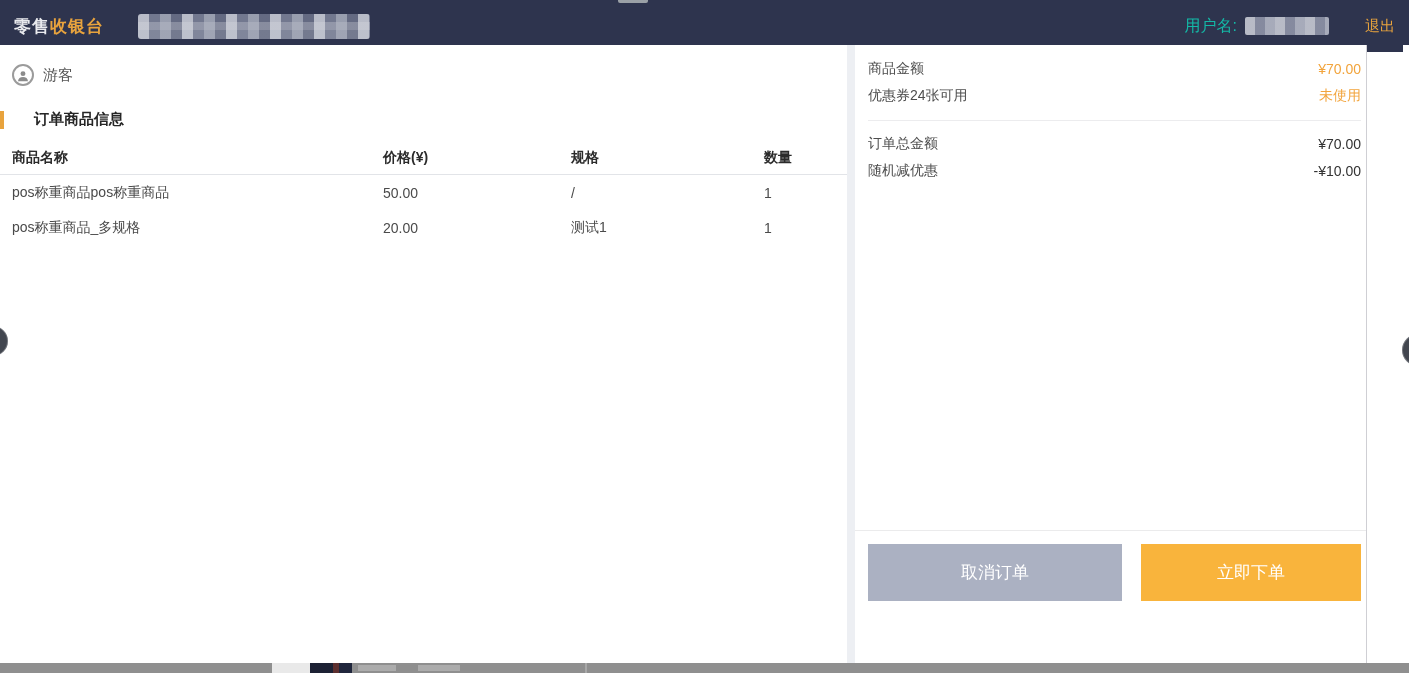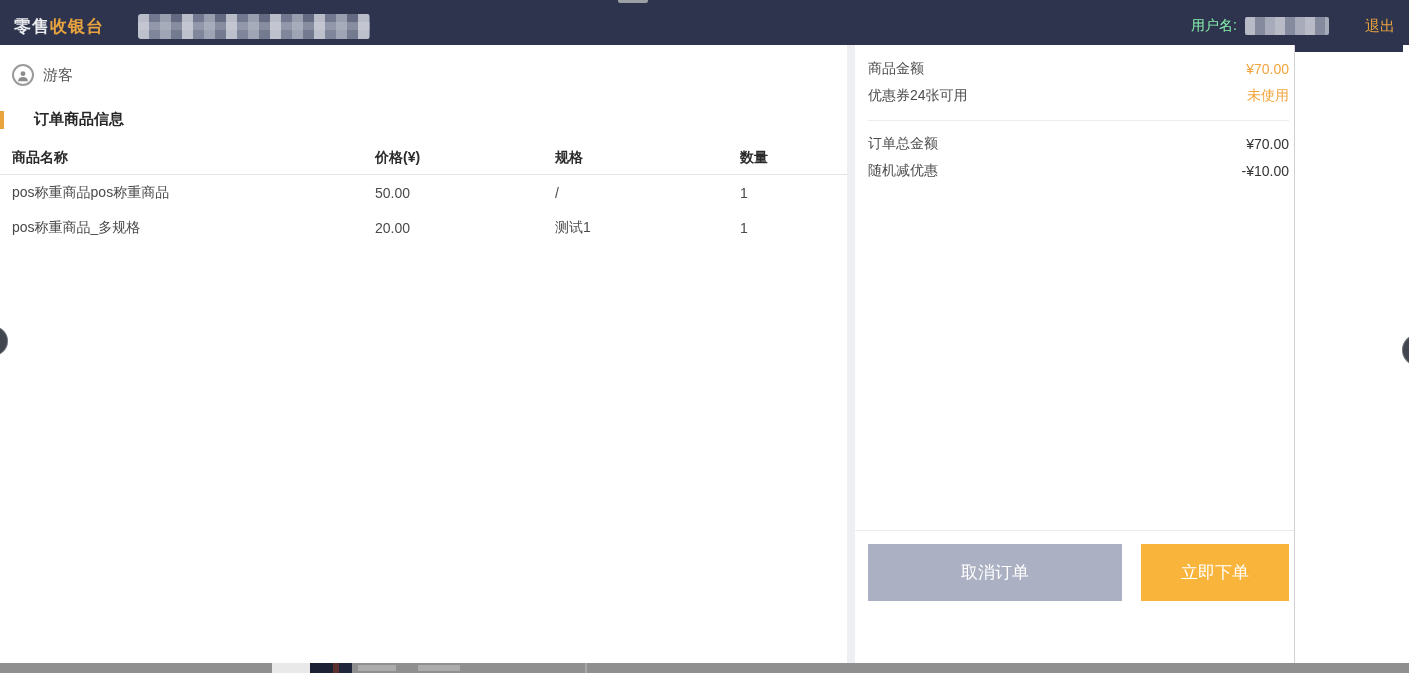--- a/index.html
+++ b/index.html
@@ -10,45 +10,45 @@
   
   .topbar { position:absolute; top:0; left:0; right:0; height:52px;
             background:var(--topbar-bg,#2e344e); display:flex; align-items:center; padding:0 14px; }
   .brand { font-size:17px; font-weight:bold; letter-spacing:1px; color:#e9eaee; white-space:nowrap; }
   .brand .accent { color:var(--brand-accent,#e8a33d); }
   .store-blob { margin-left:34px; width:232px; height:25px; border-radius:3px; opacity:.92;
       background:
         repeating-linear-gradient(90deg, rgba(210,213,222,.85) 0 11px, rgba(120,126,148,.55) 11px 22px, rgba(173,178,192,.8) 22px 33px, rgba(90,96,120,.5) 33px 44px),
         repeating-linear-gradient(0deg, #9aa0b2 0 9px, #c6c9d4 9px 17px, #787e96 17px 25px); }
   .topbar-right { margin-left:auto; display:flex; align-items:center; }
-  .username-label { color:#86efac; font-size:14px; }
+  .username-label { color:#14b8a6; font-size:16px; }
   .user-blob { margin-left:8px; width:84px; height:18px; border-radius:2px; opacity:.9;
       background: repeating-linear-gradient(90deg, #c7cad4 0 10px, #8f94a8 10px 20px, #b4b8c6 20px 30px); }
   .logout { margin-left:36px; color:var(--brand-accent,#e8a33d); font-size:15px; cursor:pointer; }
 
   
   .left-panel { position:absolute; top:45px; left:0; width:847px; height:598px; background:#fff; overflow:hidden; }
   .gutter { position:absolute; top:45px; left:847px; width:8px; height:618px; background:#edeff3; }
-  .right-panel { position:absolute; top:45px; left:855px; width:440px; height:618px; background:#fff;
+  .right-panel { position:absolute; top:45px; left:855px; width:512px; height:618px; background:#fff;
                  border-right:1px solid #cfcfd4; }
   .right-margin { position:absolute; top:45px; left:1403px; right:0; height:618px; background:#fff; }
 
   
   .guest-row { display:flex; align-items:center; margin:18px 0 0 12px; height:24px; }
   .avatar { width:22px; height:22px; border:2px solid #9b9b9b; border-radius:50%;
             display:flex; align-items:center; justify-content:center; overflow:hidden; }
   .avatar svg { width:14px; height:14px; fill:#8c8c8c; margin-top:2px; }
   .guest-name { margin-left:9px; font-size:15px; color:#555; }
 
   .section-title { position:relative; margin-top:24px; height:18px; display:flex; align-items:flex-end;padding-left:24px; }
   .section-title .bar { position:absolute; left:0; top:0; width:4px; height:18px; background:var(--brand-accent,#eea53b); }
   .section-title .txt { padding-left:10px; font-size:15px; font-weight:bold; color:#262626; }
 
   .goods-table { margin-top:12px; }
-  .t-row { display:grid; grid-template-columns:363px 180px 185px auto; padding-left:12px; align-items:center; }
+  .t-row { display:grid; grid-template-columns:363px 180px 185px auto; padding-left:12px; align-items:center;gap:8px; }
   .t-head { height:34px; font-size:14px; font-weight:bold; color:#2b2b2b; border-bottom:1px solid #e2e4e8; }
   .t-body .t-row { height:35px; font-size:14px; color:#4a4a4a; }
 
   
   .rp-inner { padding:0 5px 0 13px; }
   .fee-block { padding-top:10px; padding-bottom:11px; border-bottom:1px solid #ececee; }
   .kv-row { display:flex; justify-content:space-between; align-items:center; height:27px; font-size:14px; }
   .kv-row .k { color:#4d4d4d; }
   .kv-row .v { color:#333; }
   .kv-row .v.orange { color:var(--accent-text,#f2a43c); }

